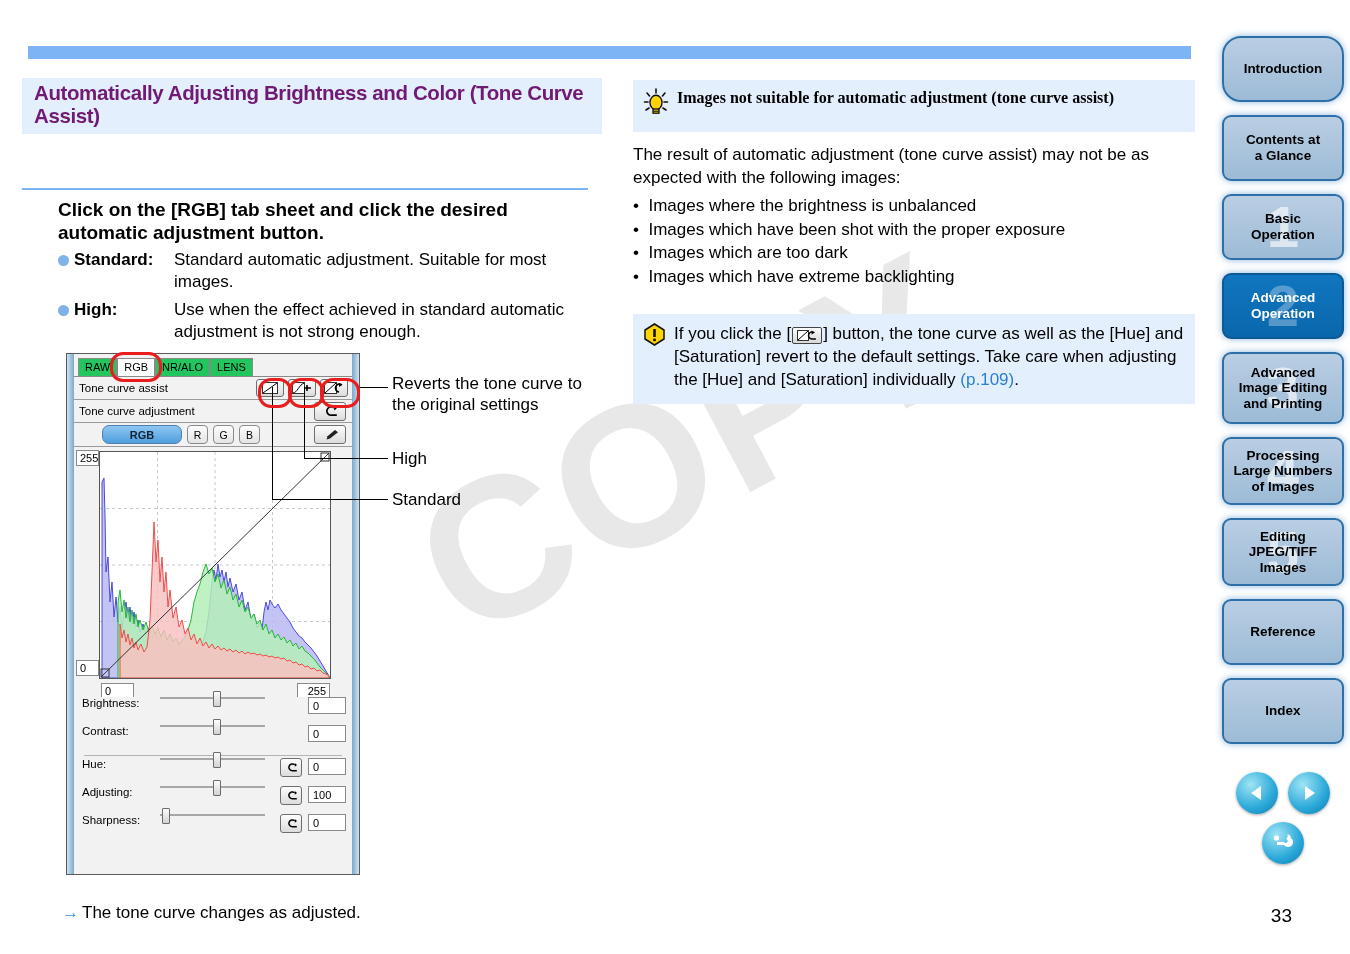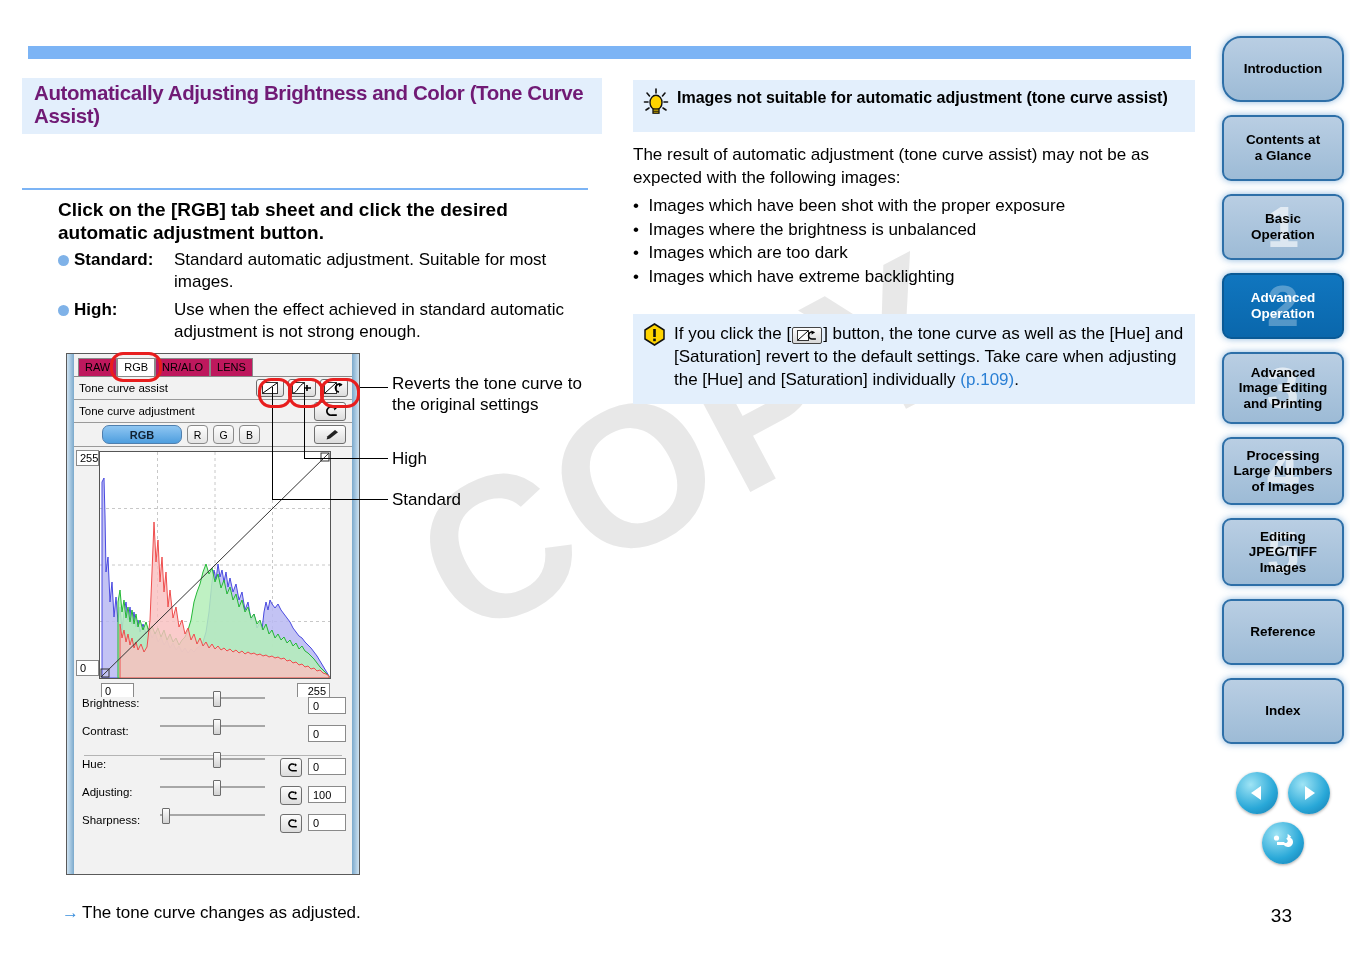--- a/index.html
+++ b/index.html
@@ -93,21 +93,21 @@
   #shot .inner{
     position:absolute;left:7px;right:7px;top:0;bottom:0;background:#f2f2f2;
   }
   .tabrow{
     height:22px;display:flex;align-items:flex-end;
     padding-left:4px;background:#f2f2f2;
     border-bottom:1px solid #8a8a8a;
   }
   .tab{
     font-size:11px;padding:2px 6px 2px 6px;margin-right:0px;
-    border:1px solid #8a8a8a;border-bottom:none;background:#be185d;
+    border:1px solid #8a8a8a;border-bottom:none;background:#22c55e;
     line-height:1.2;
   }
   .tab.sel{background:#ffffff;font-weight:normal;position:relative;z-index:2;}
   .rowbar{
     height:23px;display:flex;align-items:center;
     border-bottom:1px solid #9a9a9a;
     background:#f2f2f2;padding-left:5px;box-sizing:border-box;
     position:relative;
   }
   .rowbar .lbl{font-size:11.5px;flex:1 1 auto;}
@@ -193,21 +193,21 @@
     z-index:9;pointer-events:none;
   }
   
   #callouts{position:absolute;left:360px;top:365px;width:300px;z-index:6;font-size:17px;color:#000;}
   .co-line{position:absolute;background:#000;height:1px;}
   .co-vline{position:absolute;background:#000;width:1px;}
   .co-txt{position:absolute;line-height:1.25;}
   
   #right-col{position:absolute;left:633px;top:80px;width:562px;z-index:3;}
   .tipbox{
-    background:#e3effc;padding:8px 16px 10px 10px;display:flex;
+    background:#e3effc;padding:8px 16px 10px 10px;display:flex;font-family:Liberation Serif, serif;
   }
   .tipbox .hd{
     font-size:16px;font-weight:bold;line-height:1.25;padding-left:8px;
   }
   .rbody{font-size:17px;line-height:1.33;margin-top:12px;color:#000;}
   .rli{font-size:17px;line-height:1.38;}
   .cautionbox{
     background:#e3effc;margin-top:26px;padding:9px 10px 12px 10px;display:flex;
   }
   .cautionbox .ct{font-size:17px;line-height:1.35;padding-left:8px;}
@@ -465,22 +465,22 @@
         <rect x="10" y="21" width="6" height="4.2" fill="#ffd400" stroke="#111" stroke-width="1.3"></rect>
         <line x1="10.2" y1="23.2" x2="15.8" y2="23.2" stroke="#111" stroke-width="1.1"></line>
       </svg>
     </div>
     <div class="hd">Images not suitable for automatic adjustment (tone curve assist)</div>
   </div>
 
   <div class="rbody">The result of automatic adjustment (tone curve assist) may not be as expected with the following images:</div>
 
   <div style="margin-top:5px;">
+    <div class="rli">•&nbsp;&nbsp;<span>Images where the brightness is unbalanced</span></div>
     <div class="rli">•&nbsp;&nbsp;<span>Images which have been shot with the proper exposure</span></div>
-    <div class="rli">•&nbsp;&nbsp;<span>Images where the brightness is unbalanced</span></div>
     <div class="rli">•&nbsp;&nbsp;<span>Images which are too dark</span></div>
     <div class="rli">•&nbsp;&nbsp;<span>Images which have extreme backlighting</span></div>
   </div>
 
   <div class="cautionbox">
     <div style="flex:0 0 auto;">
       <svg width="23" height="23" viewBox="0 0 23 23">
         <polygon points="11.5,1 21,7 21,16 11.5,22 2,16 2,7" fill="#ffd400" stroke="#111" stroke-width="1.5"></polygon>
         <rect x="10.2" y="6" width="2.6" height="8" fill="#111"></rect>
         <rect x="10.2" y="15.6" width="2.6" height="2.6" fill="#111"></rect>

